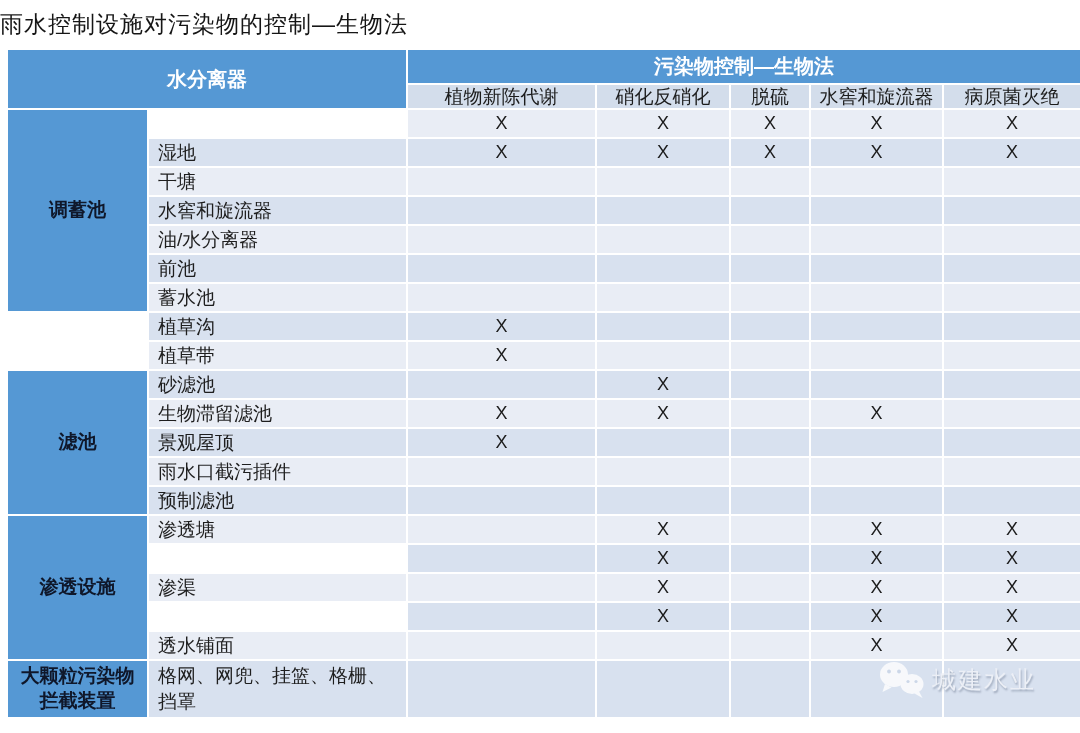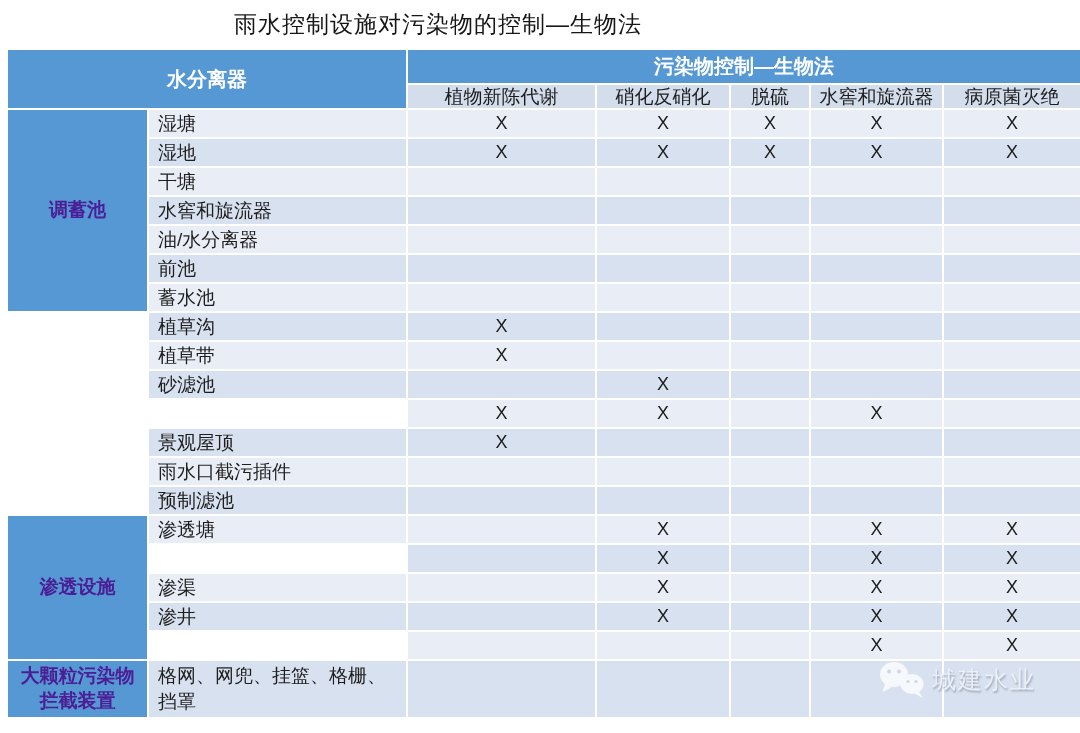--- a/index.html
+++ b/index.html
@@ -5,21 +5,20 @@
   html,body{margin:0;padding:0;background:#fff;}
   .page{
     position:relative;
     width:1080px;height:733px;
     background:#ffffff;
     font-family:"Liberation Sans","DejaVu Sans",sans-serif;
     overflow:hidden;
   }
   .title{
     position:absolute;top:9px;left:0;width:876px;
-    text-align:center;
     font-size:23px;color:#161616;
     letter-spacing:1px;
   }
   .grid{
     position:absolute;left:8px;top:50px;
     width:1072px;
     display:grid;
     grid-template-columns:139px 257px 187px 132px 78px 131px 136px;
     grid-template-rows:33px 23px repeat(19,27px) 56px;
     gap:2px;
@@ -34,21 +33,21 @@
     font-weight:bold;font-size:20px;
   }
   .corner{grid-column:1/3;grid-row:1/3;}
   .mainhdr{grid-column:3/8;grid-row:1;}
   .subhdr{
     grid-row:2;background:#d3ddeb;
     color:#1c1c1c;font-size:19px;
   }
   .c3{grid-column:3}.c4{grid-column:4}.c5{grid-column:5}.c6{grid-column:6}.c7{grid-column:7}
   .group{
-    background:#5598d4;color:#4c1d95;
+    background:#5598d4;color:#0f172a;
     font-weight:bold;font-size:19px;
     text-align:center;line-height:1.3;
     padding:0 4px;
   }
   .name{
     justify-content:flex-start;
     padding-left:9px;padding-right:4px;
     font-size:19px;color:#1e1e1e;
     text-align:left;line-height:1.35;
   }
@@ -75,21 +74,20 @@
 
   <div class="grid" id="grid">
     <div class="cell hdr corner">水分离器</div>
     <div class="cell subhdr c3">植物新陈代谢</div>
     <div class="cell hdr mainhdr">污染物控制—生物法</div>
     <div class="cell subhdr c4">硝化反硝化</div>
     <div class="cell subhdr c5">脱硫</div>
     <div class="cell subhdr c6">水窖和旋流器</div>
     <div class="cell subhdr c7">病原菌灭绝</div>
   <div class="cell group" style="grid-area: 3 / 1 / 10;">调蓄池</div>
-      <div class="cell name light" style="grid-area: 3 / 2;">湿塘</div>
       <div class="cell mark light" style="grid-area: 3 / 3;">X</div>
       <div class="cell mark light" style="grid-area: 3 / 4;">X</div>
       <div class="cell mark light" style="grid-area: 3 / 5;">X</div>
       <div class="cell mark light" style="grid-area: 3 / 6;">X</div>
       <div class="cell mark light" style="grid-area: 3 / 7;">X</div>
       <div class="cell name dark" style="grid-area: 4 / 2;">湿地</div>
       <div class="cell mark dark" style="grid-area: 4 / 3;">X</div>
       <div class="cell mark dark" style="grid-area: 4 / 4;">X</div>
       <div class="cell mark dark" style="grid-area: 4 / 5;">X</div>
       <div class="cell mark dark" style="grid-area: 4 / 6;">X</div>
@@ -129,26 +127,28 @@
       <div class="cell mark dark" style="grid-area: 10 / 4;"></div>
       <div class="cell mark dark" style="grid-area: 10 / 5;"></div>
       <div class="cell mark dark" style="grid-area: 10 / 6;"></div>
       <div class="cell mark dark" style="grid-area: 10 / 7;"></div>
       <div class="cell name light" style="grid-area: 11 / 2;">植草带</div>
       <div class="cell mark light" style="grid-area: 11 / 3;">X</div>
       <div class="cell mark light" style="grid-area: 11 / 4;"></div>
       <div class="cell mark light" style="grid-area: 11 / 5;"></div>
       <div class="cell mark light" style="grid-area: 11 / 6;"></div>
       <div class="cell mark light" style="grid-area: 11 / 7;"></div>
+      <div class="cell group" style="grid-area: 12 / 1 / 17;">滤池</div>
       <div class="cell name dark" style="grid-area: 12 / 2;">砂滤池</div>
       <div class="cell mark dark" style="grid-area: 12 / 3;"></div>
       <div class="cell mark dark" style="grid-area: 12 / 4;">X</div>
       <div class="cell mark dark" style="grid-area: 12 / 5;"></div>
       <div class="cell mark dark" style="grid-area: 12 / 6;"></div>
       <div class="cell mark dark" style="grid-area: 12 / 7;"></div>
+      <div class="cell name light" style="grid-area: 13 / 2;">生物滞留滤池</div>
       <div class="cell mark light" style="grid-area: 13 / 3;">X</div>
       <div class="cell mark light" style="grid-area: 13 / 4;">X</div>
       <div class="cell mark light" style="grid-area: 13 / 5;"></div>
       <div class="cell mark light" style="grid-area: 13 / 6;">X</div>
       <div class="cell mark light" style="grid-area: 13 / 7;"></div>
       <div class="cell name dark" style="grid-area: 14 / 2;">景观屋顶</div>
       <div class="cell mark dark" style="grid-area: 14 / 3;">X</div>
       <div class="cell mark dark" style="grid-area: 14 / 4;"></div>
       <div class="cell mark dark" style="grid-area: 14 / 5;"></div>
       <div class="cell mark dark" style="grid-area: 14 / 6;"></div>
@@ -176,26 +176,26 @@
       <div class="cell mark dark" style="grid-area: 18 / 4;">X</div>
       <div class="cell mark dark" style="grid-area: 18 / 5;"></div>
       <div class="cell mark dark" style="grid-area: 18 / 6;">X</div>
       <div class="cell mark dark" style="grid-area: 18 / 7;">X</div>
       <div class="cell name light" style="grid-area: 19 / 2;">渗渠</div>
       <div class="cell mark light" style="grid-area: 19 / 3;"></div>
       <div class="cell mark light" style="grid-area: 19 / 4;">X</div>
       <div class="cell mark light" style="grid-area: 19 / 5;"></div>
       <div class="cell mark light" style="grid-area: 19 / 6;">X</div>
       <div class="cell mark light" style="grid-area: 19 / 7;">X</div>
-      <div class="cell name dark" style="grid-area: 20 / 2;">渗井</div>
       <div class="cell mark dark" style="grid-area: 20 / 3;"></div>
       <div class="cell mark dark" style="grid-area: 20 / 4;">X</div>
       <div class="cell mark dark" style="grid-area: 20 / 5;"></div>
       <div class="cell mark dark" style="grid-area: 20 / 6;">X</div>
       <div class="cell mark dark" style="grid-area: 20 / 7;">X</div>
+      <div class="cell name light" style="grid-area: 21 / 2;">透水铺面</div>
       <div class="cell mark light" style="grid-area: 21 / 3;"></div>
       <div class="cell mark light" style="grid-area: 21 / 4;"></div>
       <div class="cell mark light" style="grid-area: 21 / 5;"></div>
       <div class="cell mark light" style="grid-area: 21 / 6;">X</div>
       <div class="cell mark light" style="grid-area: 21 / 7;">X</div>
       <div class="cell group" style="grid-area: 22 / 1 / 23;">大颗粒污染物拦截装置</div>
       <div class="cell name dark" style="grid-area: 22 / 2;">格网、网兜、挂篮、格栅、挡罩</div>
       <div class="cell mark dark" style="grid-area: 22 / 3;"></div>
       <div class="cell mark dark" style="grid-area: 22 / 4;"></div>
       <div class="cell mark dark" style="grid-area: 22 / 5;"></div>

